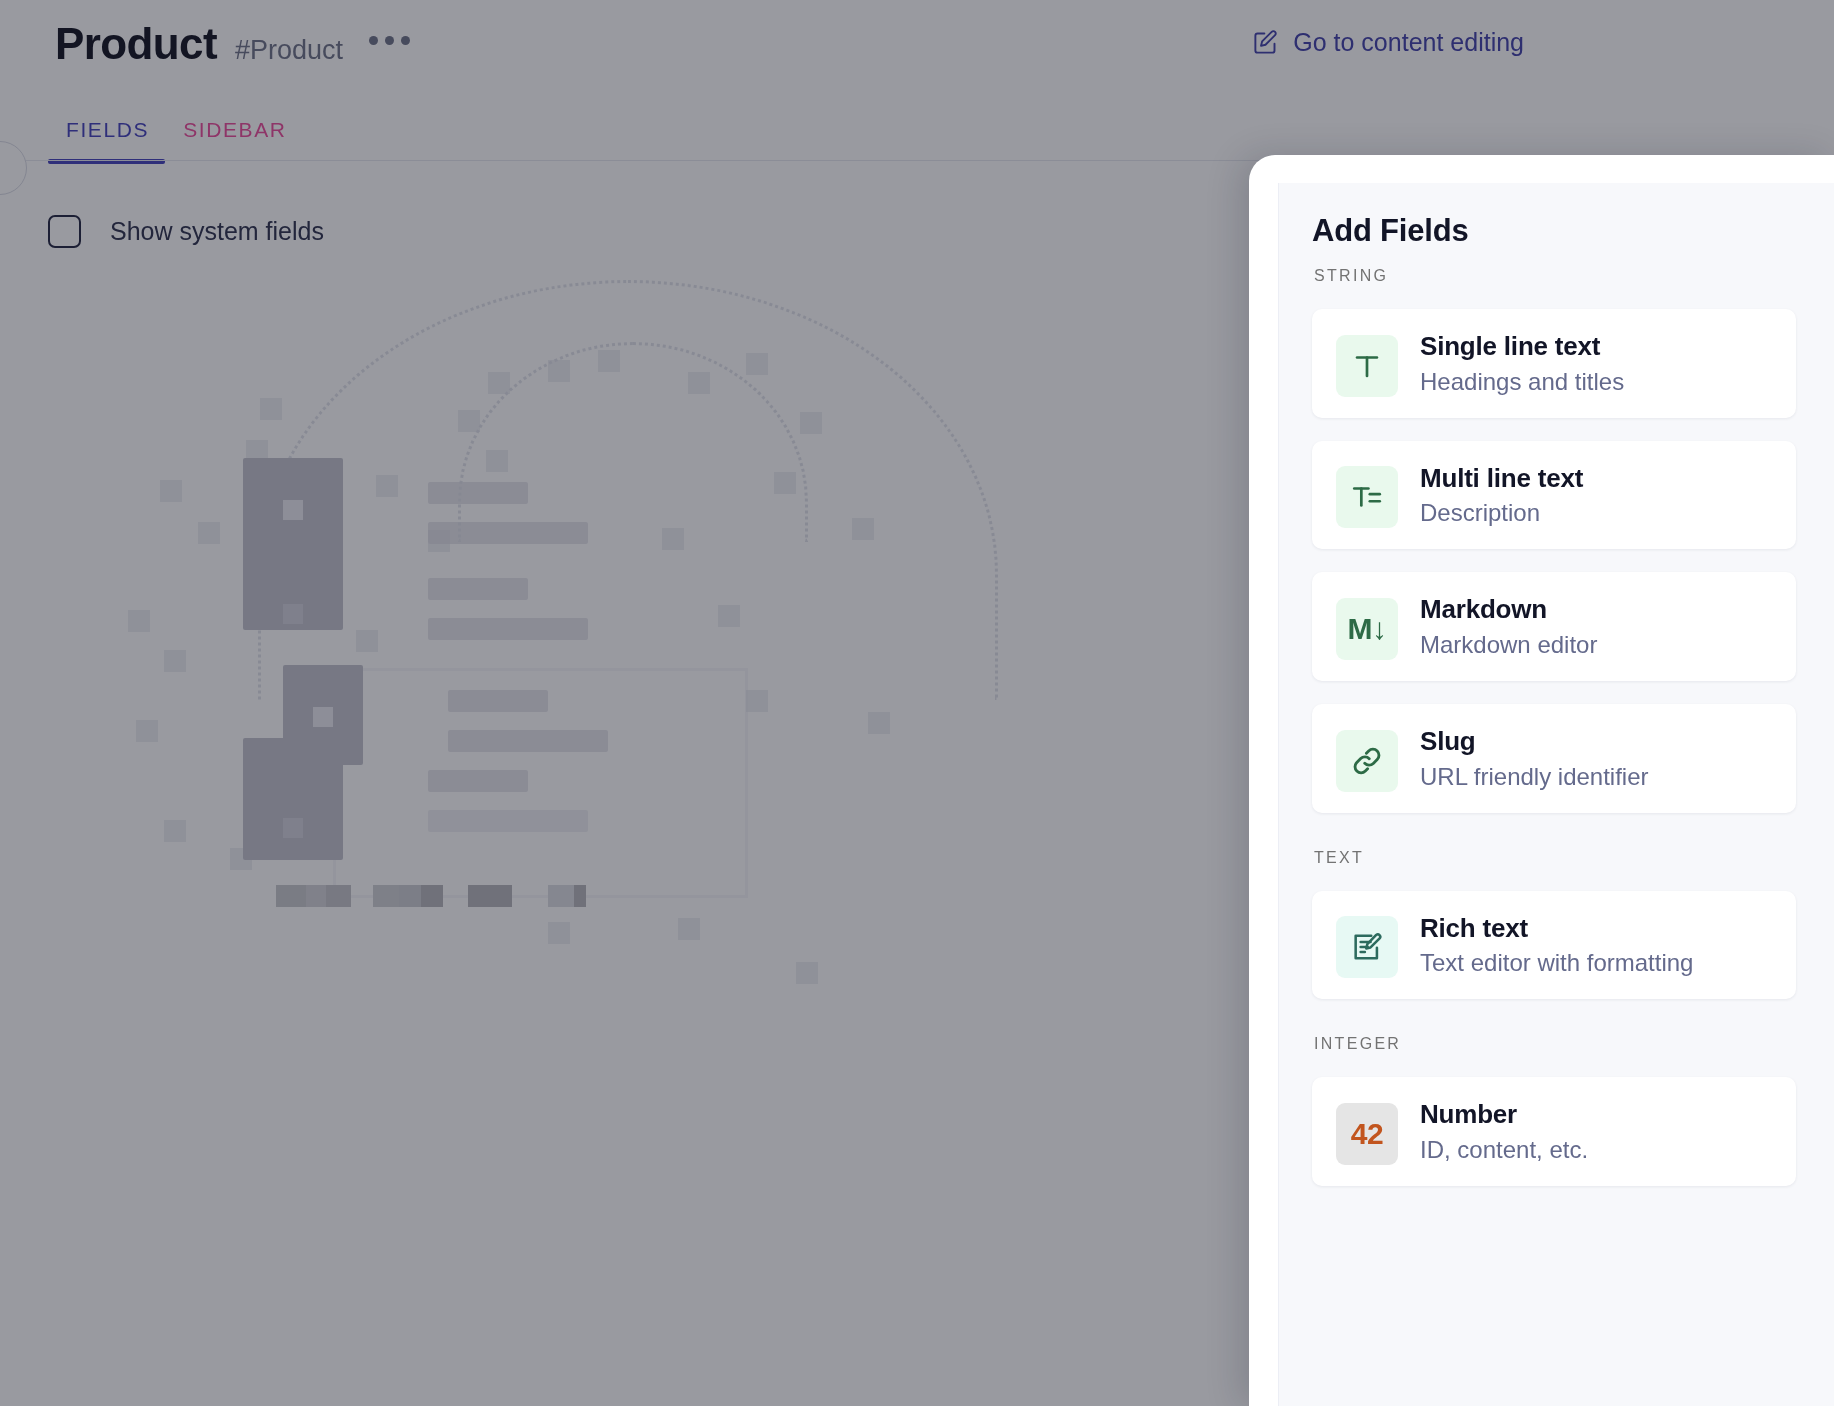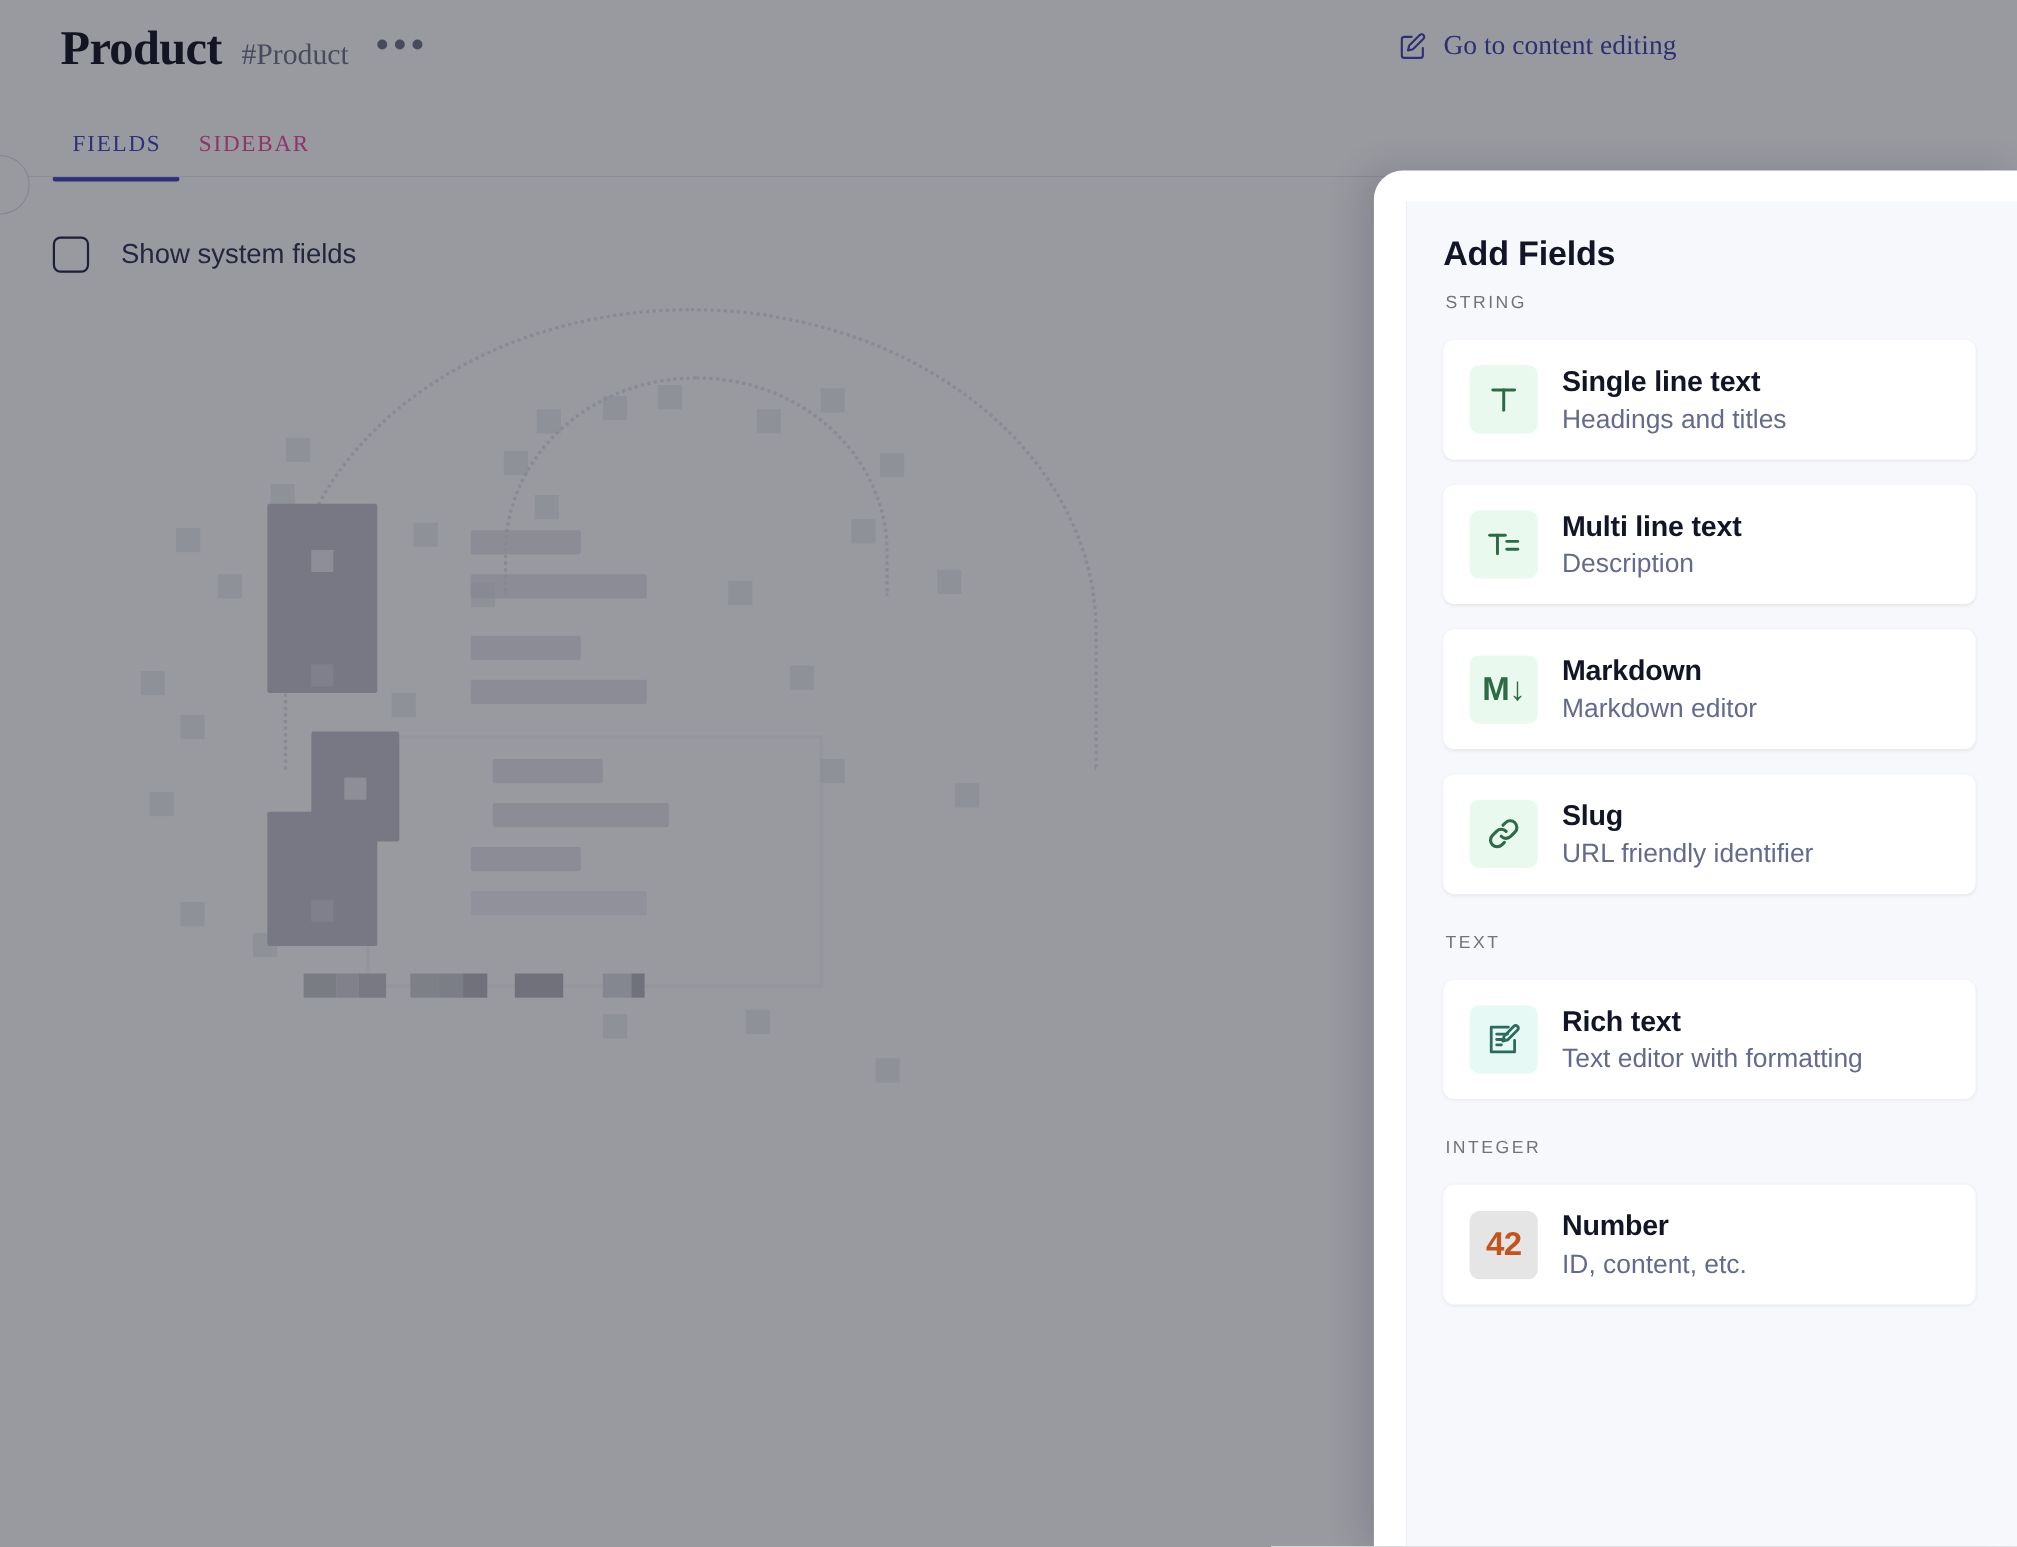--- a/index.html
+++ b/index.html
@@ -33,21 +33,20 @@
     z-index: 40;
     pointer-events: none;
   }
 
   
   .page-header {
     position: absolute;
     left: 0; top: 0;
     width: 1570px;
     height: 186px;
-    font-family: Liberation Serif, serif;
   }
 
   .title-row {
     position: absolute;
     left: 55px;
     top: 22px;
     display: flex;
     align-items: baseline;
     gap: 18px;
   }
@@ -273,21 +272,21 @@
   .group-label {
     font-size: 16px;
     letter-spacing: 2.3px;
     color: #737373;
     margin: 0 0 24px 2px;
   }
   .group-label.spaced { margin-top: 36px; }
 
   .field-card {
     display: flex;
-    align-items: center;
+    align-items: flex-end;
     gap: 22px;
     background: #ffffff;
     border-radius: 10px;
     padding: 21px 24px;
     margin-bottom: 23px;
     box-shadow: 0 1px 3px rgba(30, 35, 70, 0.08);
     cursor: pointer;
   }
 
   .field-icon {

